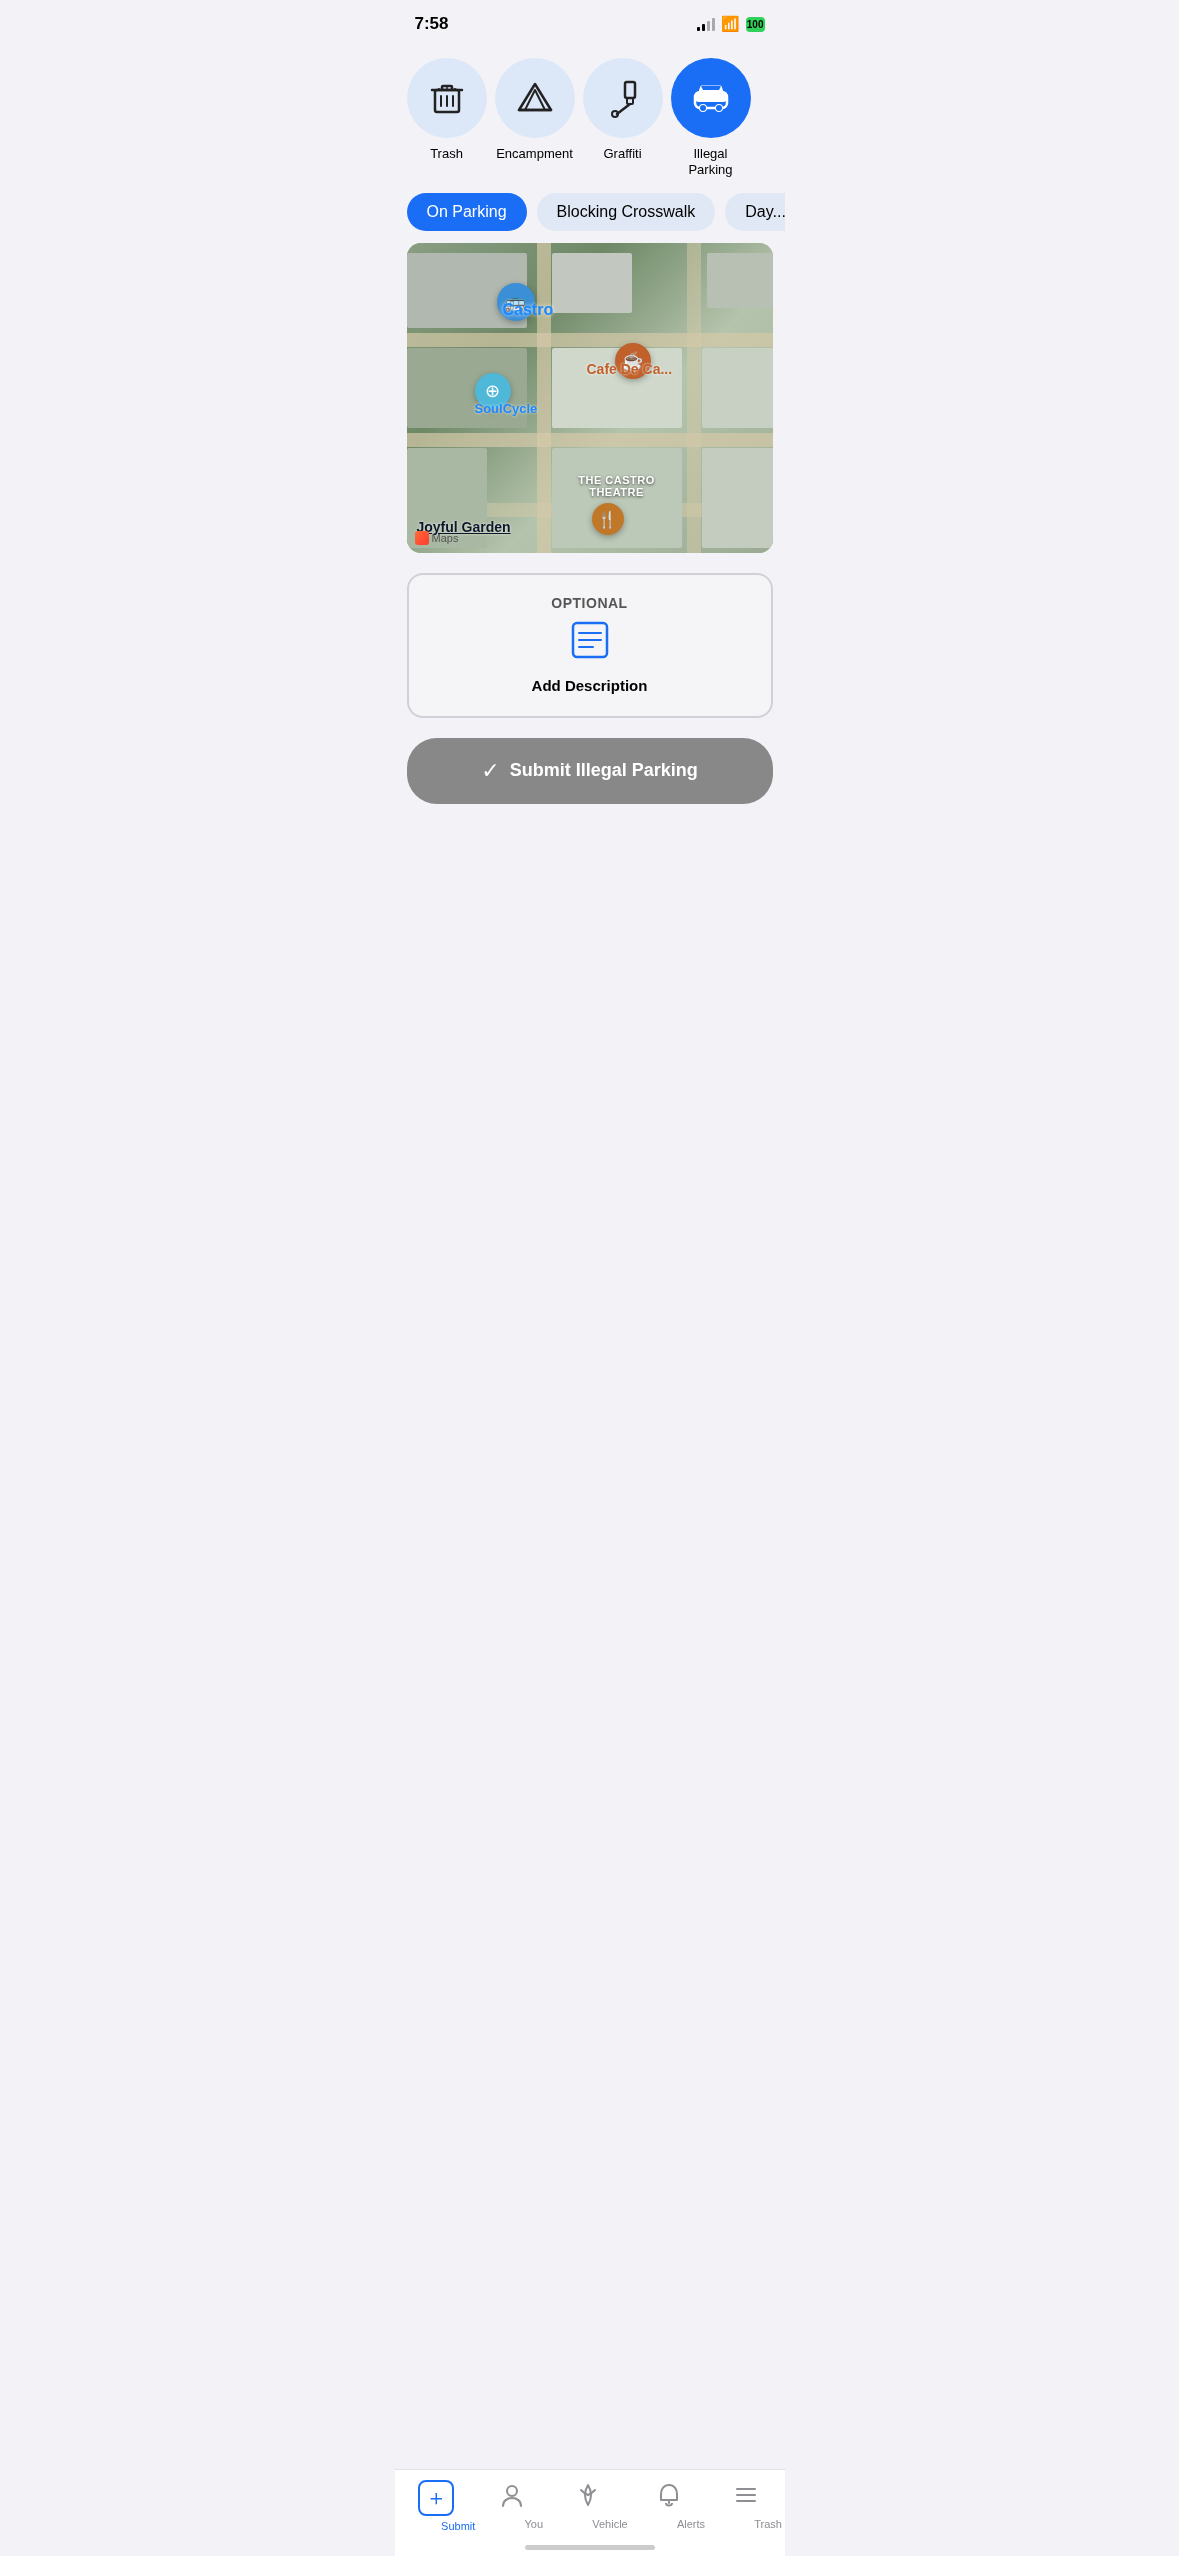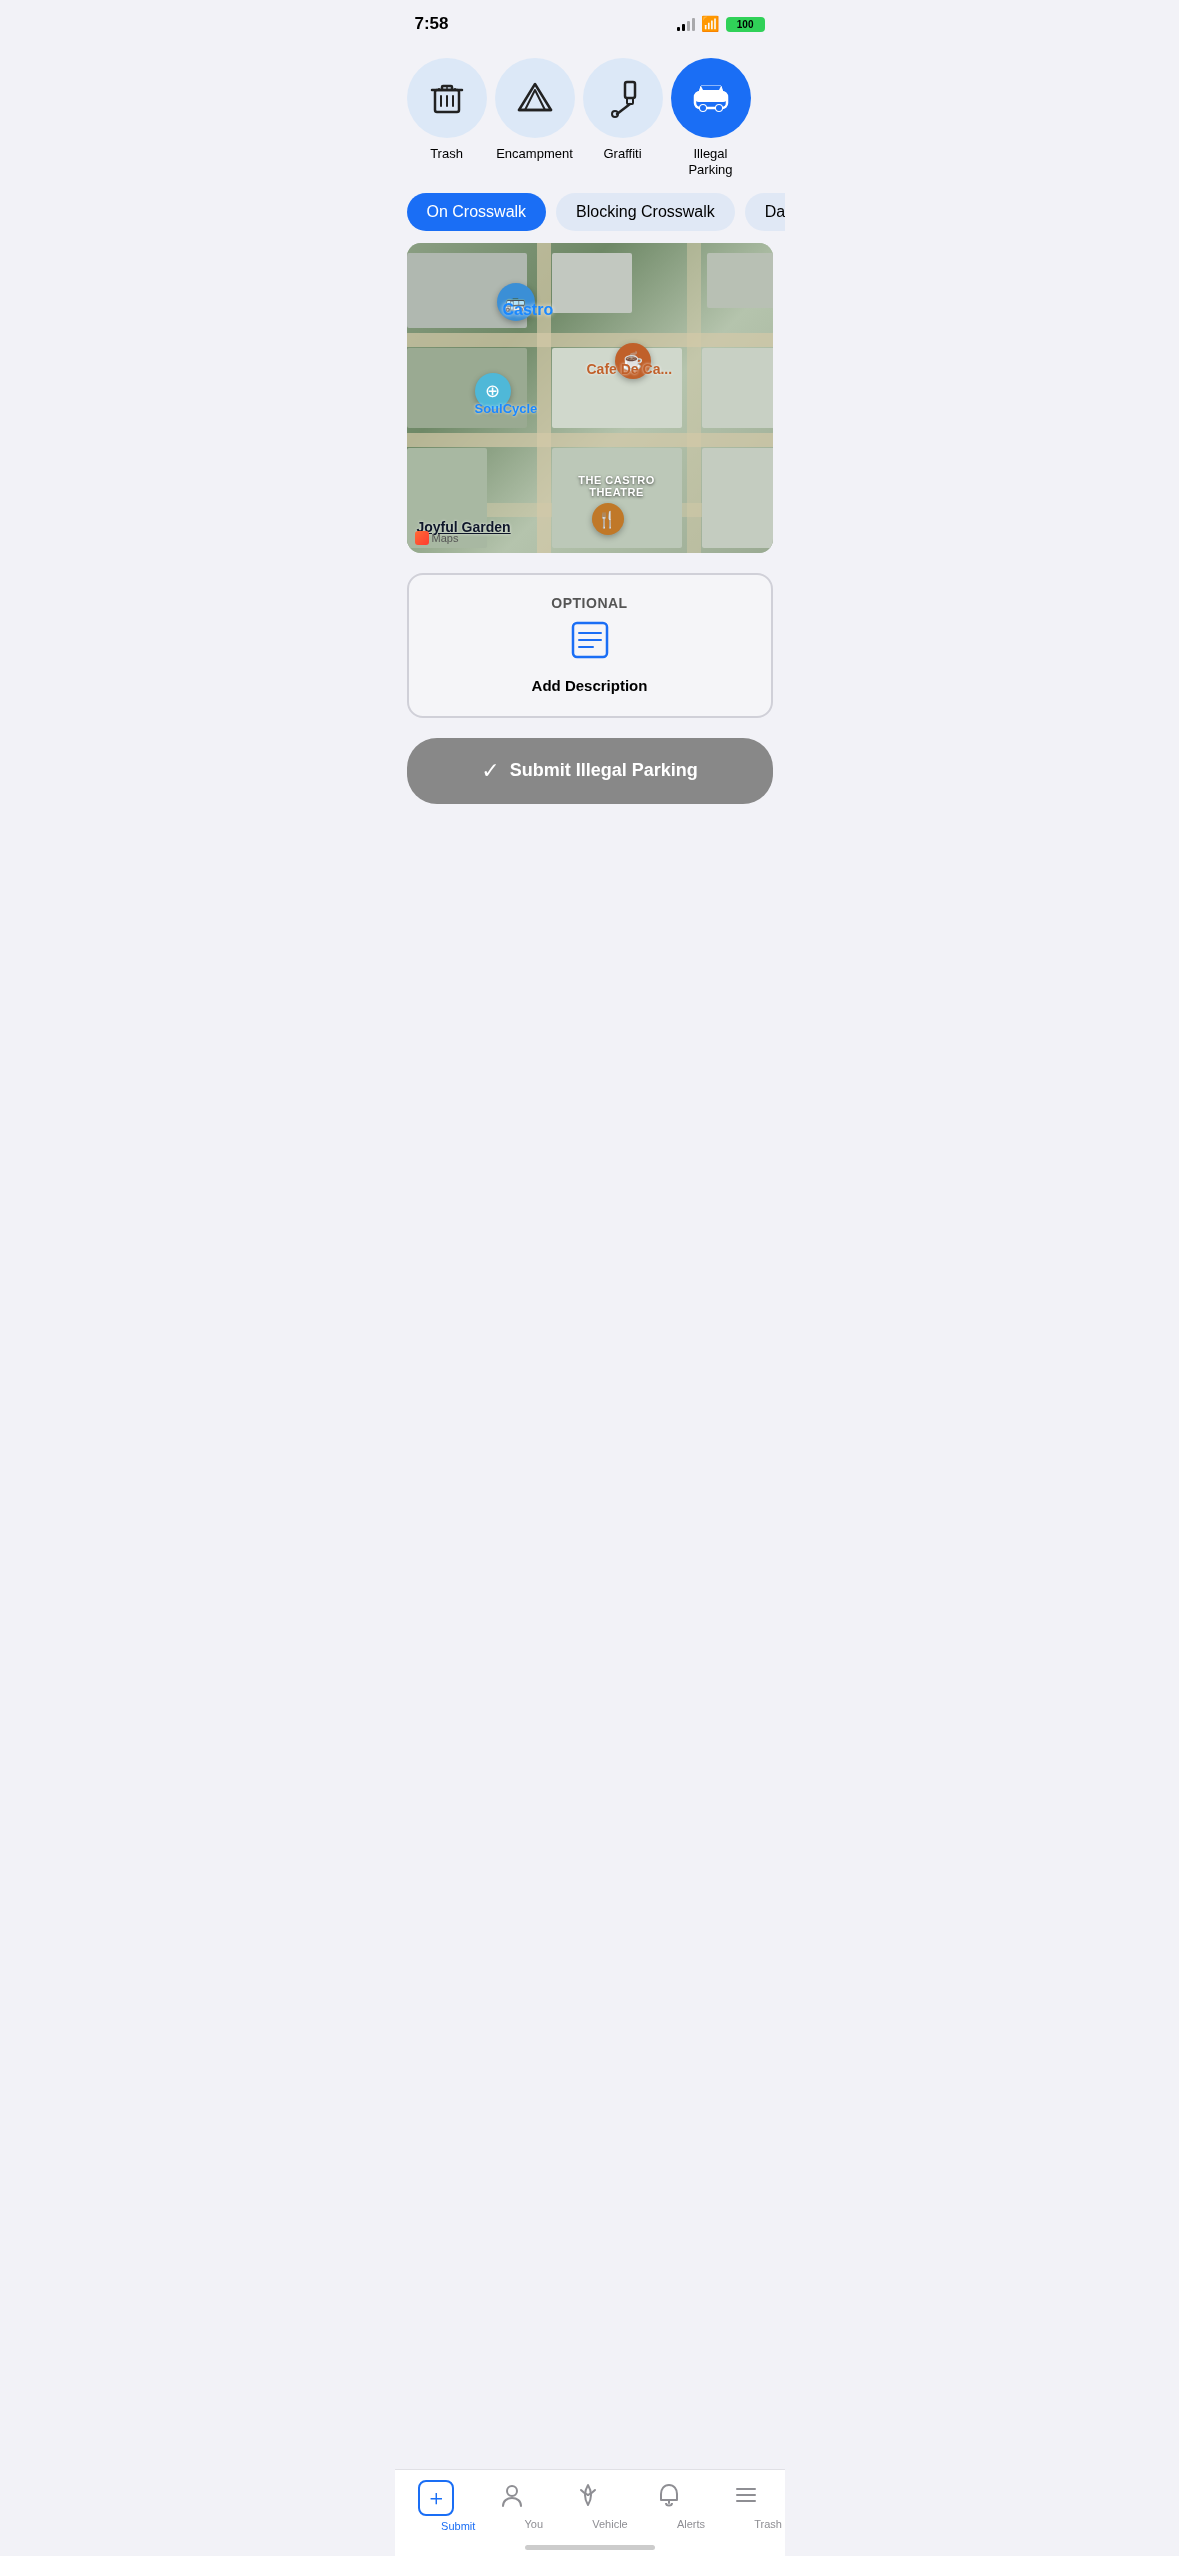--- a/index.html
+++ b/index.html
@@ -44,21 +44,21 @@
       background: #000;
       border-radius: 1px;
     }
     .battery-box {
       display: inline-flex;
       align-items: center;
       background: #30d158;
       color: #000;
       font-size: 10px;
       font-weight: 700;
-      padding: 2px 11px;
+      padding: 2px 1px;
       border-radius: 4px;
     }
 
     
     .categories {
       display: flex;
       padding: 16px 12px 8px;
       gap: 8px;
       overflow-x: auto;
       scrollbar-width: none;
@@ -502,21 +502,21 @@
         <circle cx="12" cy="30" r="3" fill="#1a6ef5"></circle>
         <circle cx="28" cy="30" r="3" fill="#1a6ef5"></circle>
       </svg>
     </div>
     <span class="category-label">Illegal<br>Parking</span>
   </div>
 
 </div>
 
 <div class="filters">
-  <button class="filter-chip active">On Crosswalk</button>
+  <button class="filter-chip active">On Parking</button>
   <button class="filter-chip inactive">Blocking Crosswalk</button>
   <button class="filter-chip inactive">Day...</button>
 </div>
 
 <div class="map-container">
   <div class="map-bg"></div>
 
   <div class="map-road-h" style="top: 90px; opacity: 0.7;"></div>
   <div class="map-road-h" style="top: 190px; opacity: 0.7;"></div>
   <div class="map-road-h" style="top: 260px; opacity: 0.5;"></div>

